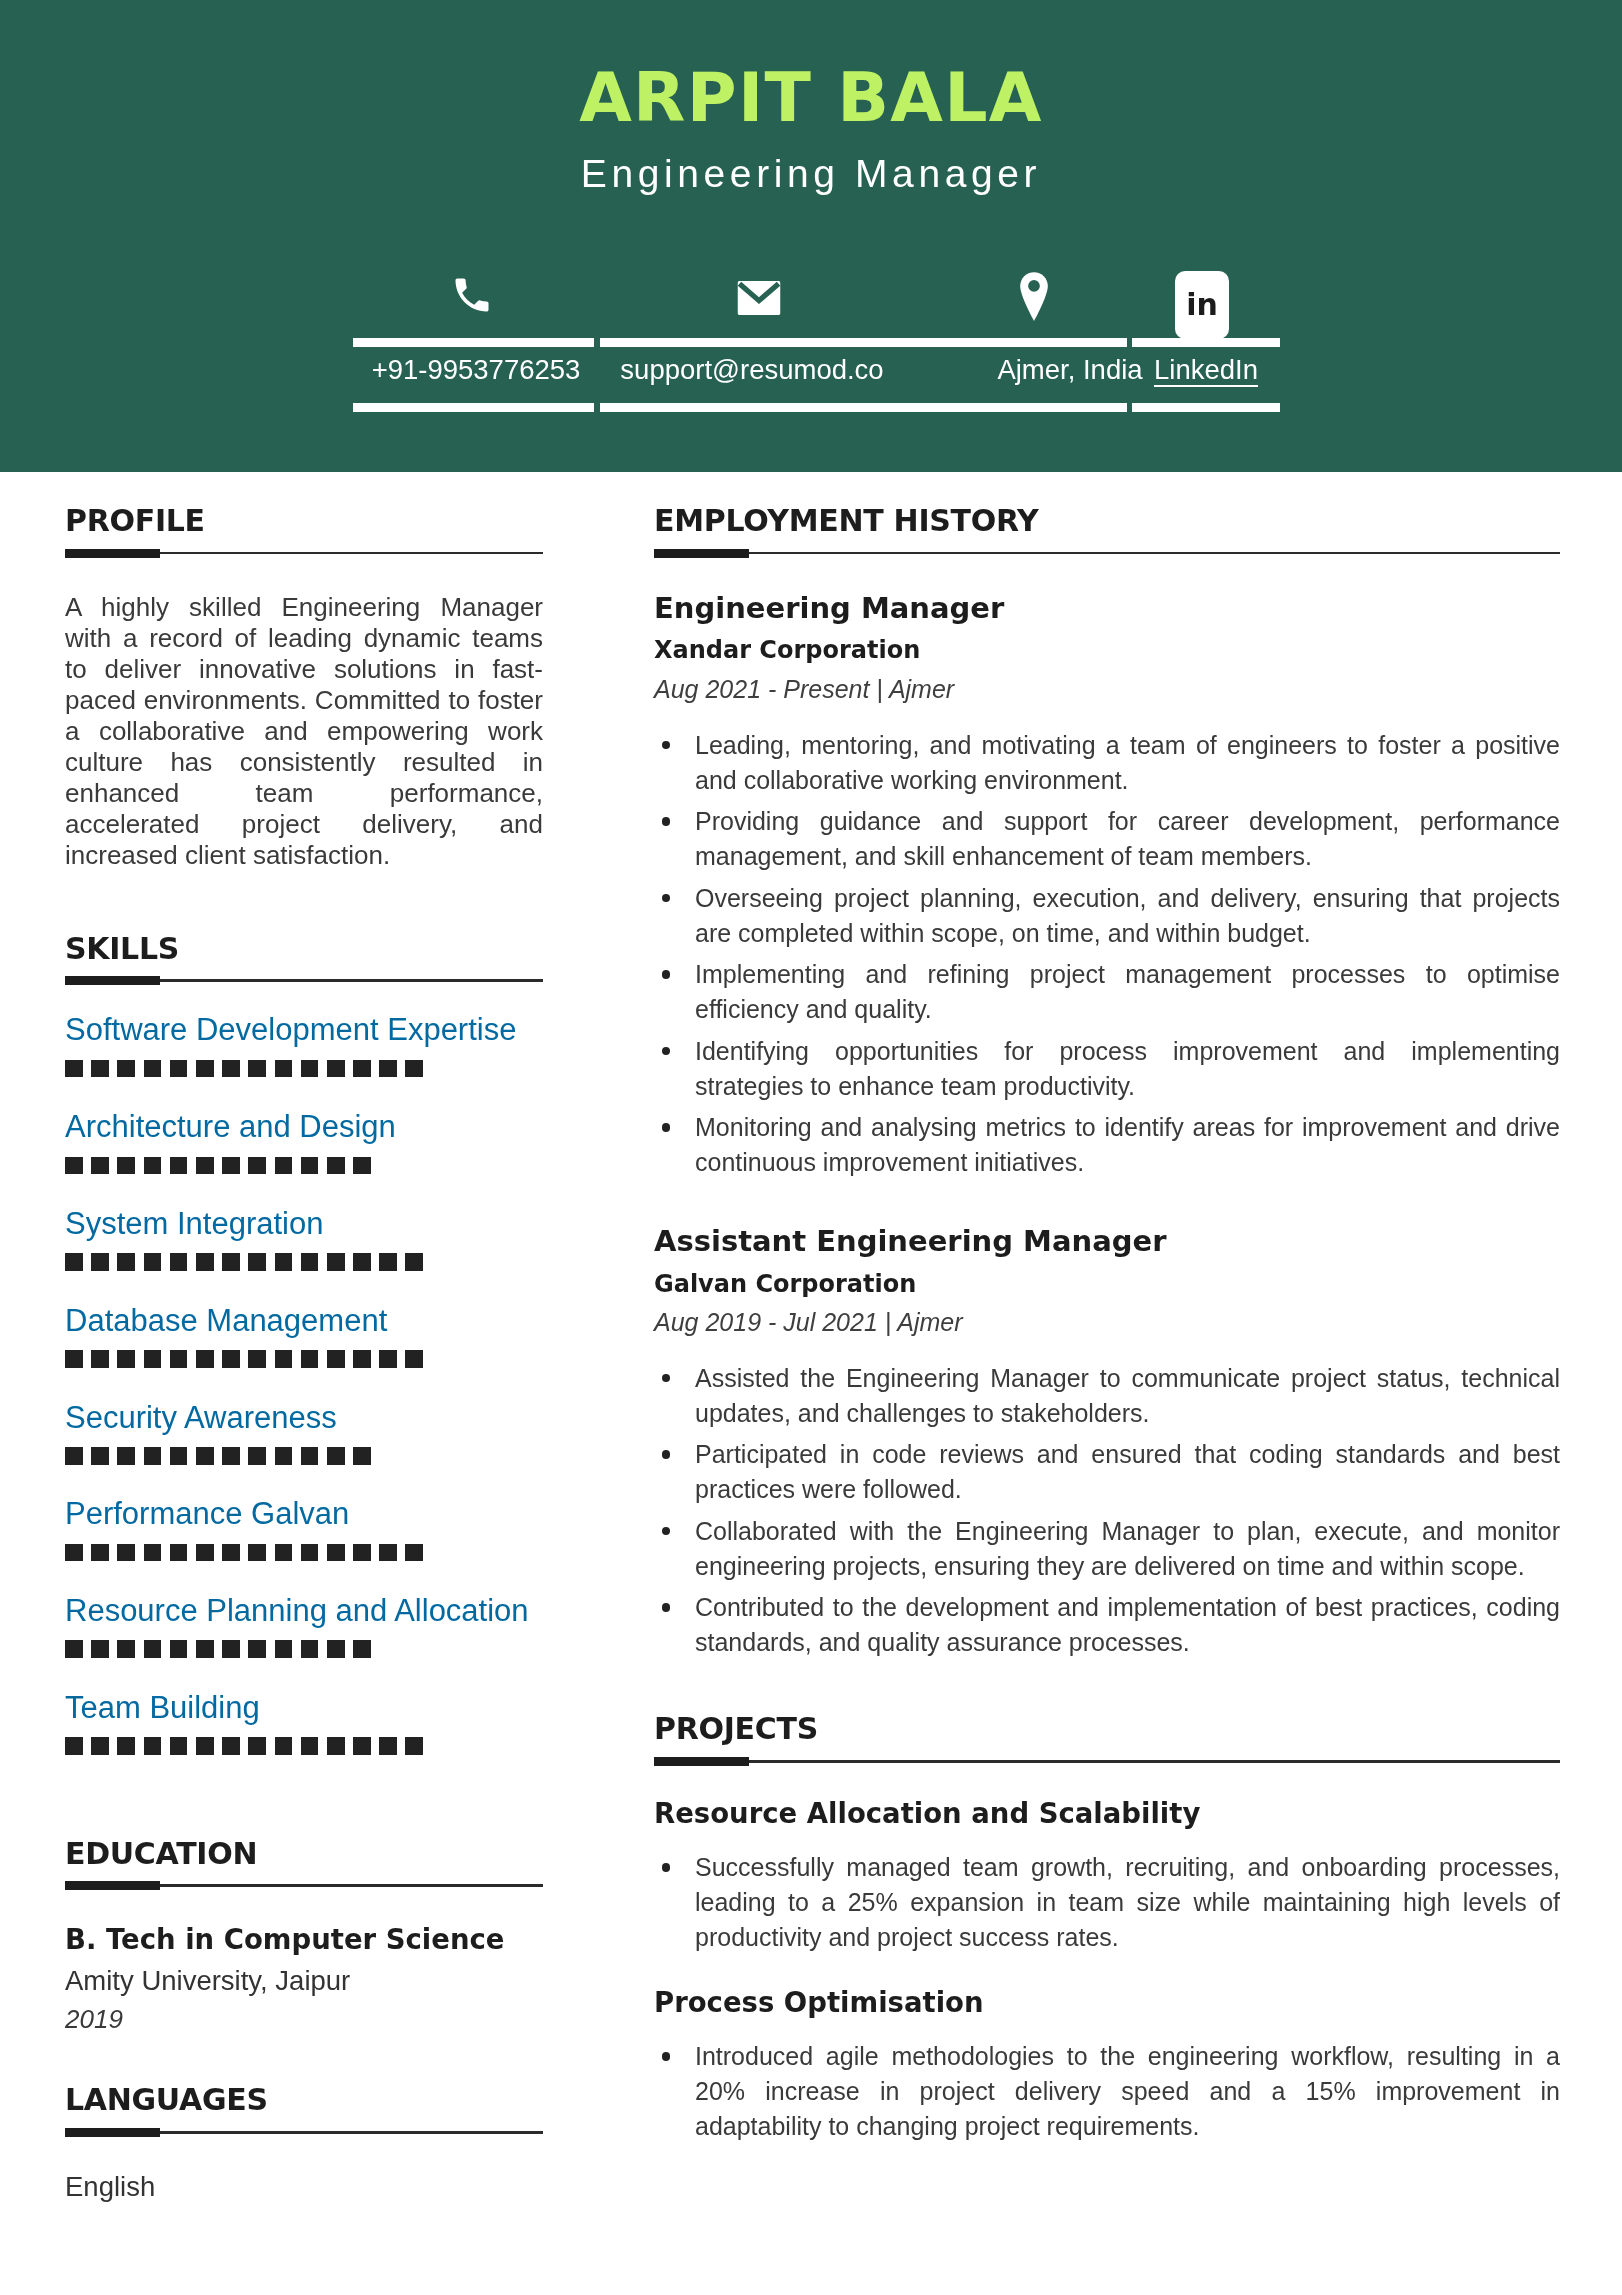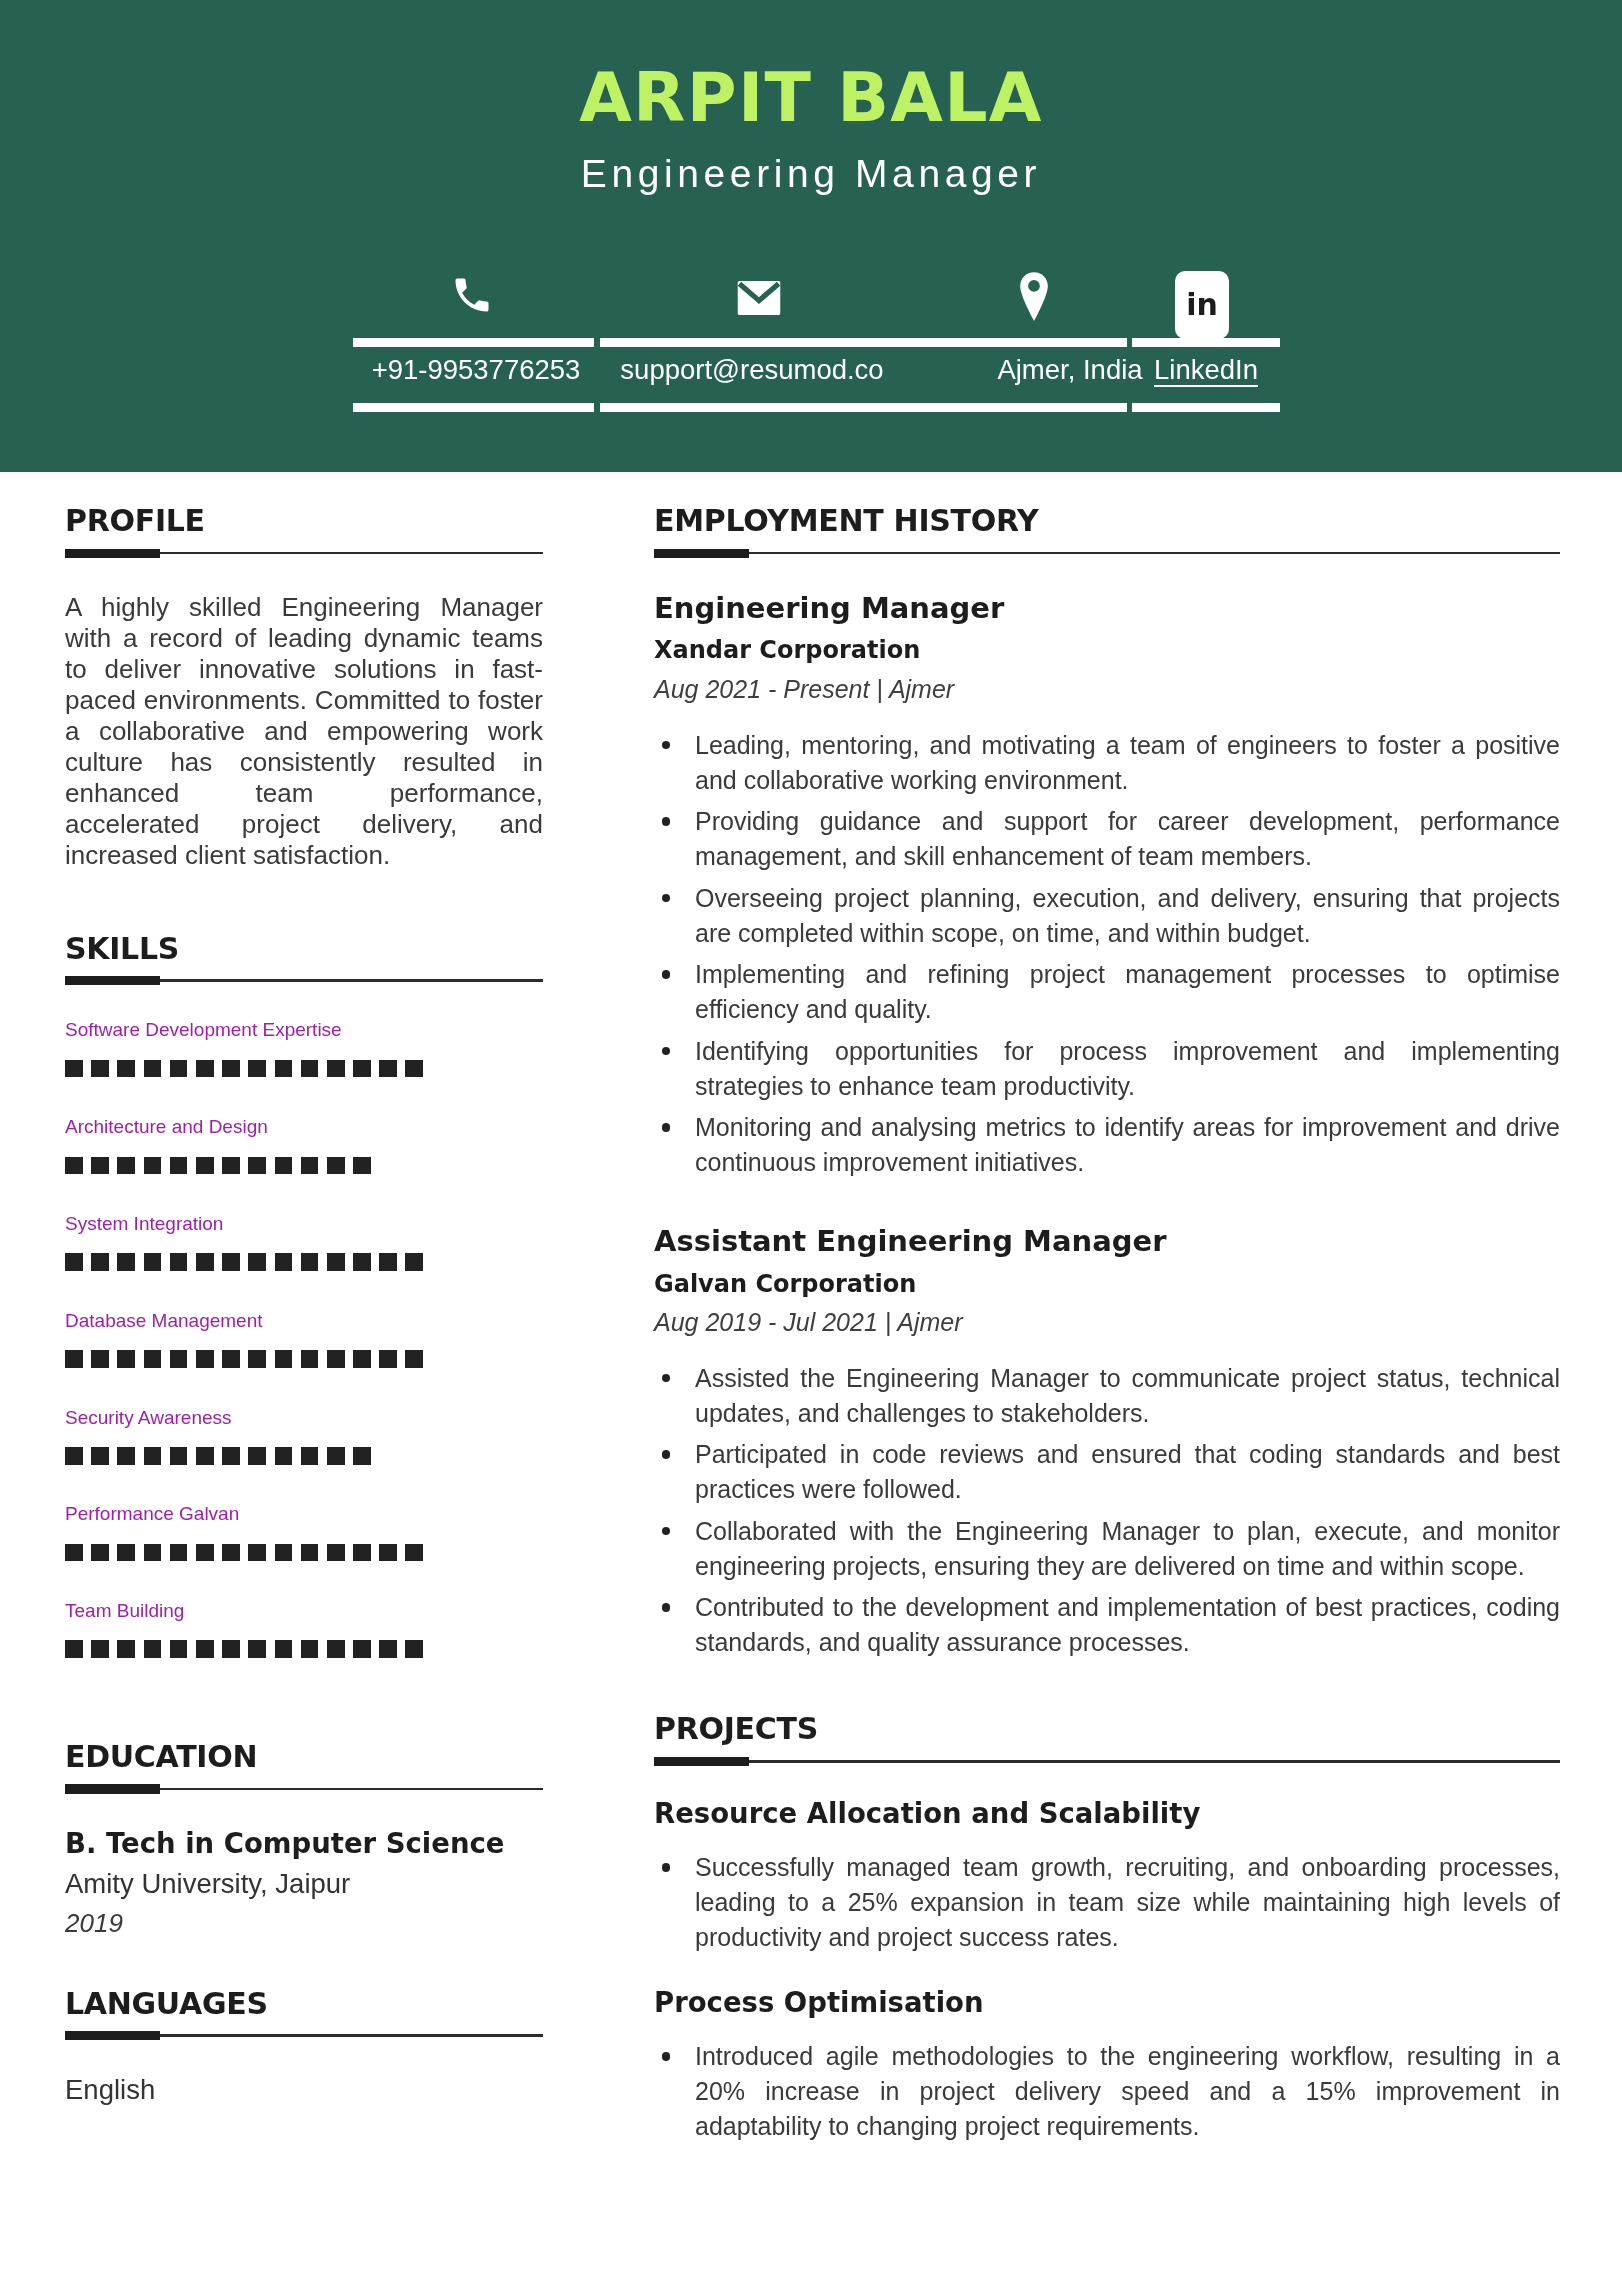--- a/index.html
+++ b/index.html
@@ -33,21 +33,21 @@
      letter-spacing:-0.3px;color:var(--ink);}
   .h-rule{position:relative;height:9.2px;margin-top:10.5px;}
   .h-rule .thin{position:absolute;top:3.3px;left:0;right:0;height:2.6px;background:var(--rule);}
   .h-rule .thick{position:absolute;top:0;left:0;width:95px;height:9.2px;background:var(--ink);}
 
   
   .profile-text{margin-top:34px;font-size:26px;line-height:31px;text-align:justify;color:var(--body);}
   .section-skills{margin-top:60px;}
   .skill{margin-top:25px;}
   .skill:first-child{margin-top:30px;}
-  .skill-name{font-size:19px;line-height:30px;color:#a21caf;}
+  .skill-name{font-size:31px;line-height:30px;color:#0369a1;}
   .skill-bar{margin-top:14.4px;line-height:17.7px;font-size:0;}
   .sq{display:inline-block;width:17.7px;height:17.7px;background:var(--sq);margin-right:8.5px;}
   .section-education{margin-top:71px;}
   .edu-degree{margin-top:33px;font-family:"DejaVu Sans",sans-serif;font-weight:bold;font-size:27.5px;color:var(--ink);}
   .edu-school{margin-top:9.2px;font-size:27.5px;color:#333333;}
   .edu-year{margin-top:7.9px;font-size:26px;font-style:italic;color:var(--body);}
   .section-languages{margin-top:47px;}
   .lang{font-size:27.5px;color:#333333;margin-top:22px;}
   .lang:first-child{margin-top:34px;}
 
@@ -149,20 +149,24 @@
             </div>
             <div class="skill">
               <div class="skill-name">Security Awareness</div>
               <div class="skill-bar"><span class="sq"></span><span class="sq"></span><span class="sq"></span><span class="sq"></span><span class="sq"></span><span class="sq"></span><span class="sq"></span><span class="sq"></span><span class="sq"></span><span class="sq"></span><span class="sq"></span><span class="sq"></span></div>
             </div>
             <div class="skill">
               <div class="skill-name">Performance Galvan</div>
               <div class="skill-bar"><span class="sq"></span><span class="sq"></span><span class="sq"></span><span class="sq"></span><span class="sq"></span><span class="sq"></span><span class="sq"></span><span class="sq"></span><span class="sq"></span><span class="sq"></span><span class="sq"></span><span class="sq"></span><span class="sq"></span><span class="sq"></span></div>
             </div>
             <div class="skill">
+              <div class="skill-name">Resource Planning and Allocation</div>
+              <div class="skill-bar"><span class="sq"></span><span class="sq"></span><span class="sq"></span><span class="sq"></span><span class="sq"></span><span class="sq"></span><span class="sq"></span><span class="sq"></span><span class="sq"></span><span class="sq"></span><span class="sq"></span><span class="sq"></span></div>
+            </div>
+            <div class="skill">
               <div class="skill-name">Team Building</div>
               <div class="skill-bar"><span class="sq"></span><span class="sq"></span><span class="sq"></span><span class="sq"></span><span class="sq"></span><span class="sq"></span><span class="sq"></span><span class="sq"></span><span class="sq"></span><span class="sq"></span><span class="sq"></span><span class="sq"></span><span class="sq"></span><span class="sq"></span></div>
             </div>
           </div>
       </div>
 
       <div class="section section-education">
         <h2>EDUCATION</h2>
         <div class="h-rule">
             <div class="thin"></div>

